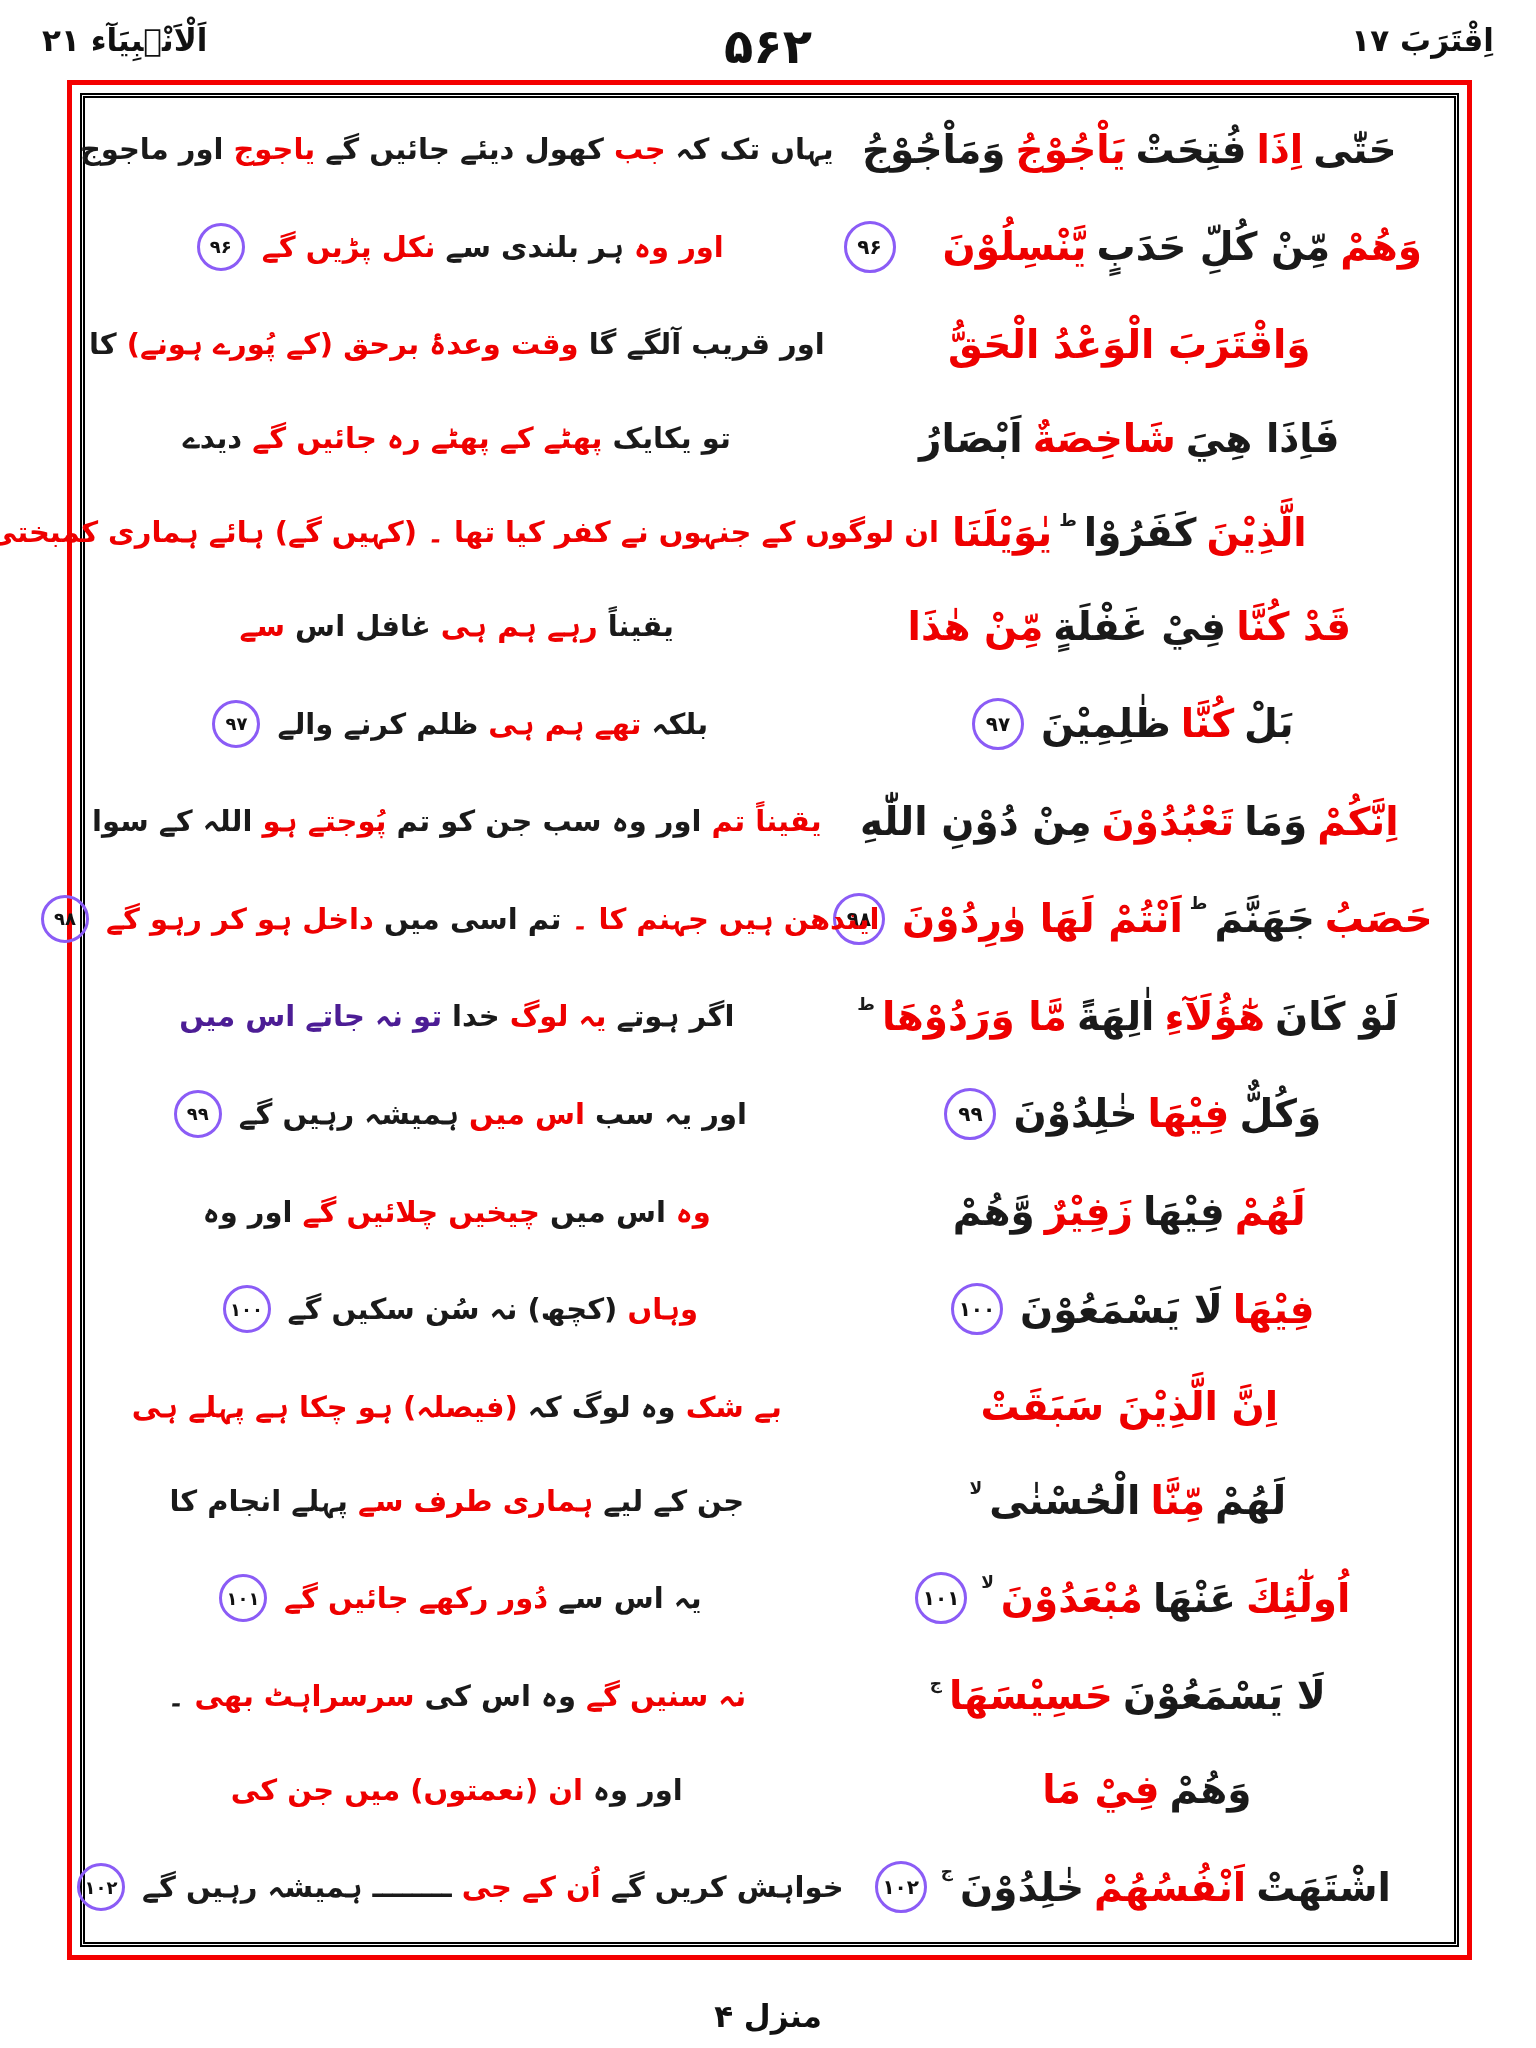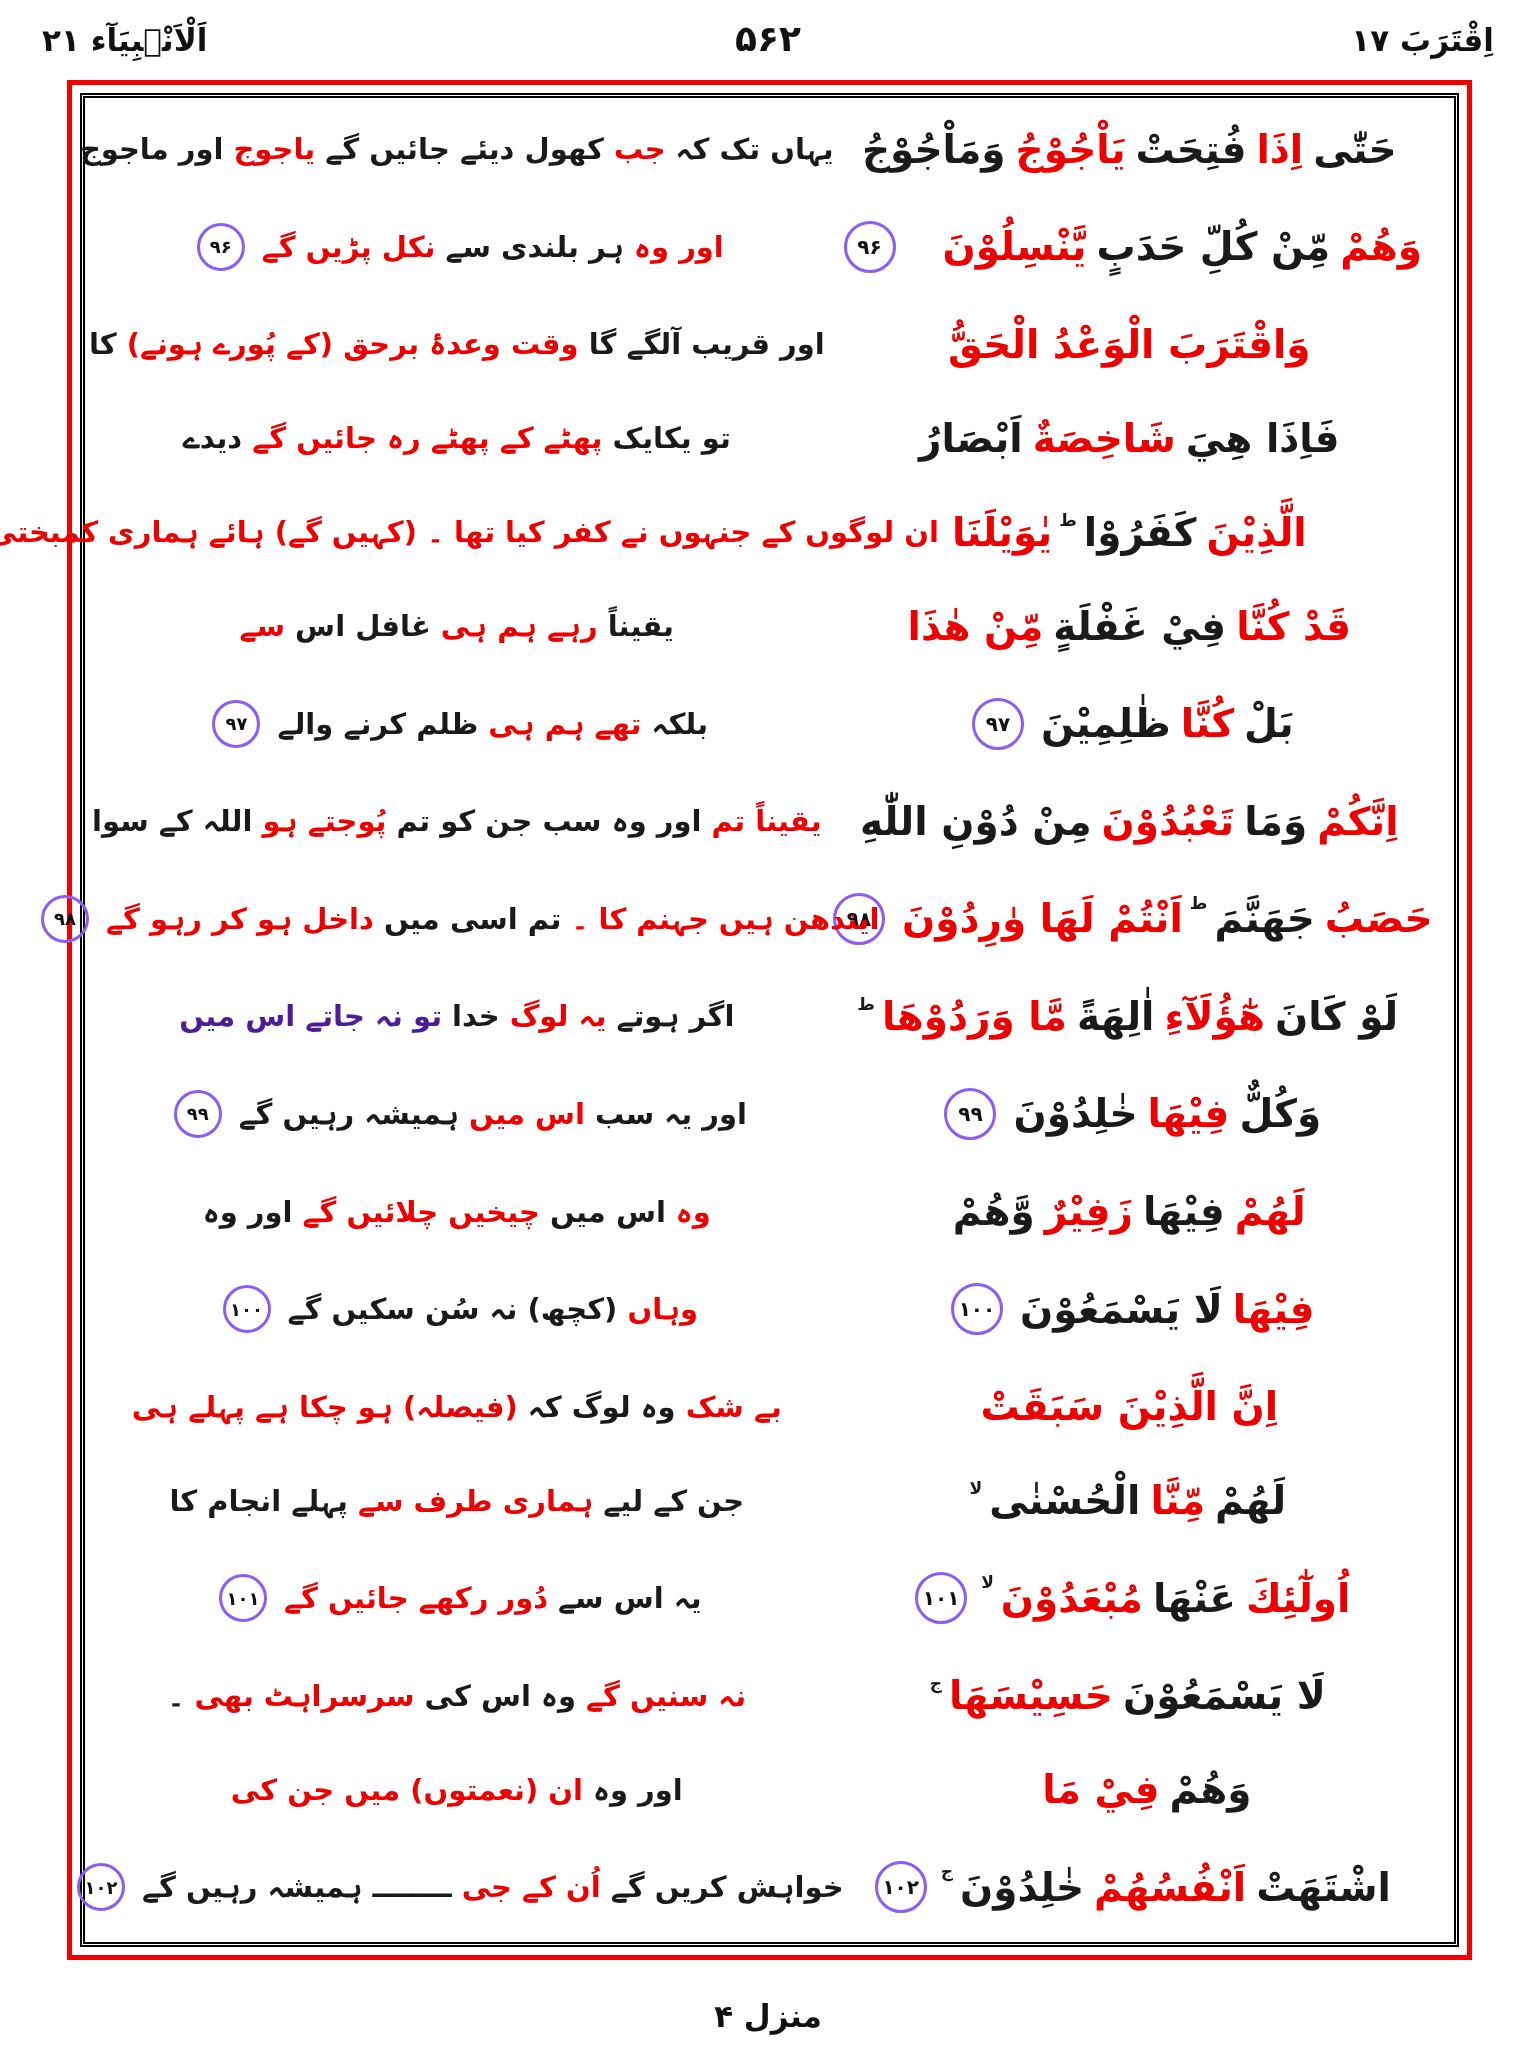--- a/index.html
+++ b/index.html
@@ -5,21 +5,21 @@
   html,body{margin:0;padding:0;background:#ffffff;}
   body{
     width:1536px;height:2048px;position:relative;overflow:hidden;
     font-family:"DejaVu Sans",sans-serif;
     -webkit-font-smoothing:antialiased;
   }
   .page{position:absolute;inset:0;direction:rtl;}
 
   
   .head-right{position:absolute;top:22px;right:42px;font-size:31px;font-weight:700;color:#111;}
-  .head-center{position:absolute;top:18px;left:50%;transform:translateX(-50%);font-size:36px;font-weight:700;color:#111;}
+  .head-center{position:absolute;top:18px;left:50%;transform:translateX(-50%);font-size:48px;font-weight:700;color:#111;}
   .head-left{position:absolute;top:22px;left:42px;font-size:31px;font-weight:700;color:#111;}
 
   
   .frame-red{
     position:absolute;top:80px;left:67px;right:64px;bottom:88px;
     border:5px solid #f40000;
   }
   .frame-black{
     position:absolute;top:8px;left:8px;right:8px;bottom:8px;
     border:5px double #000;

